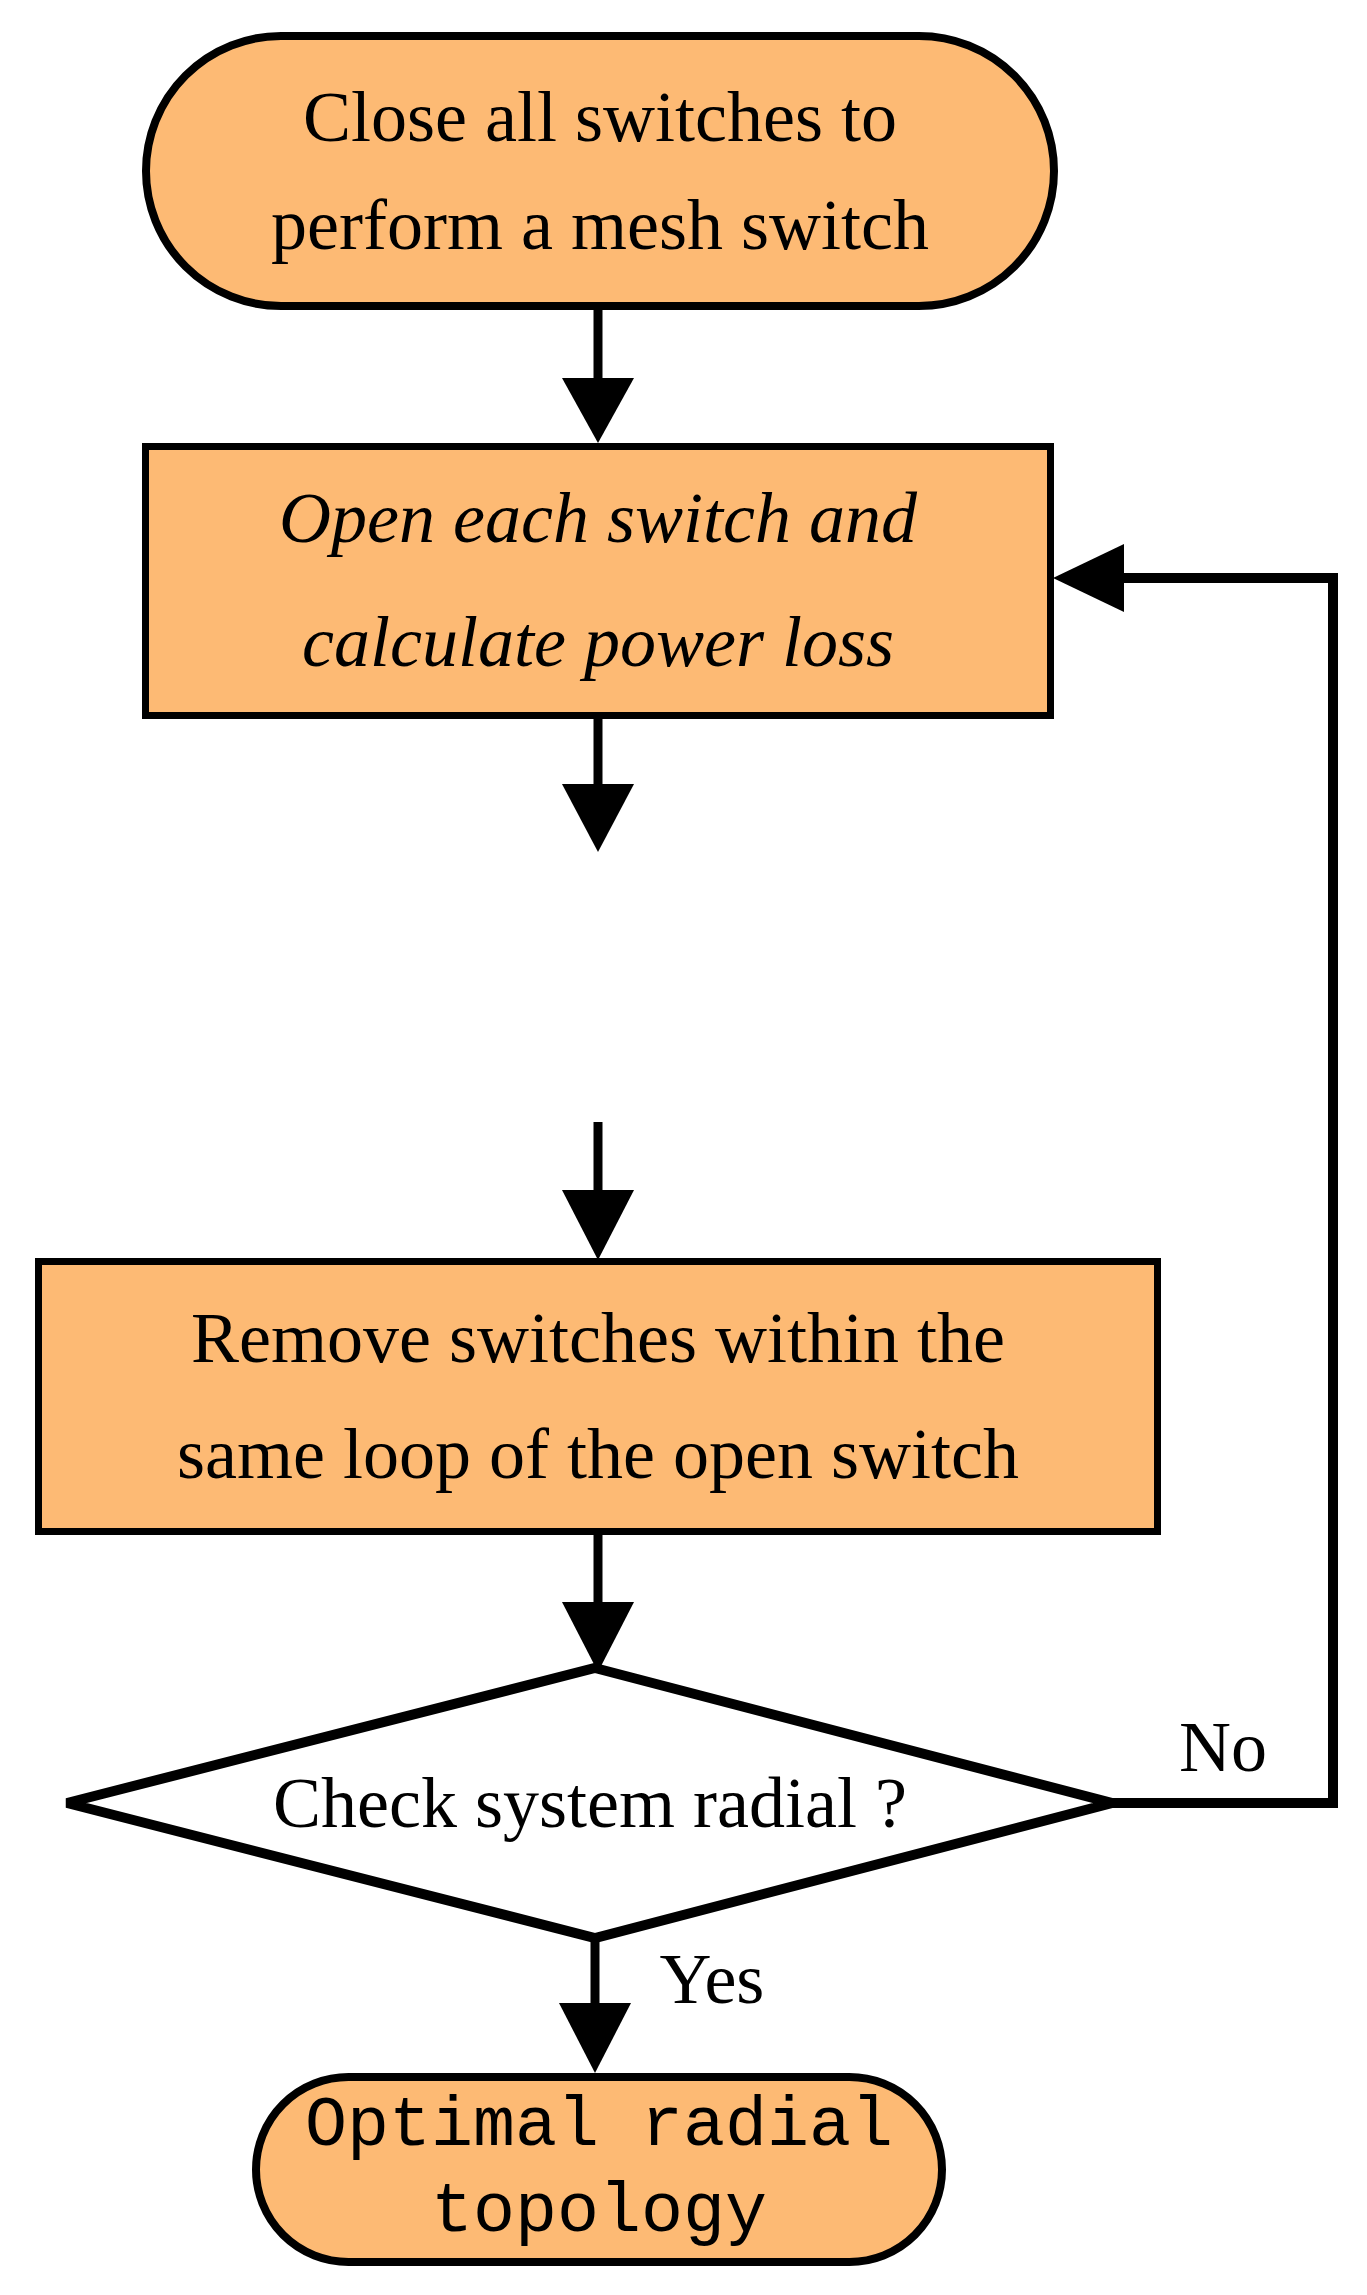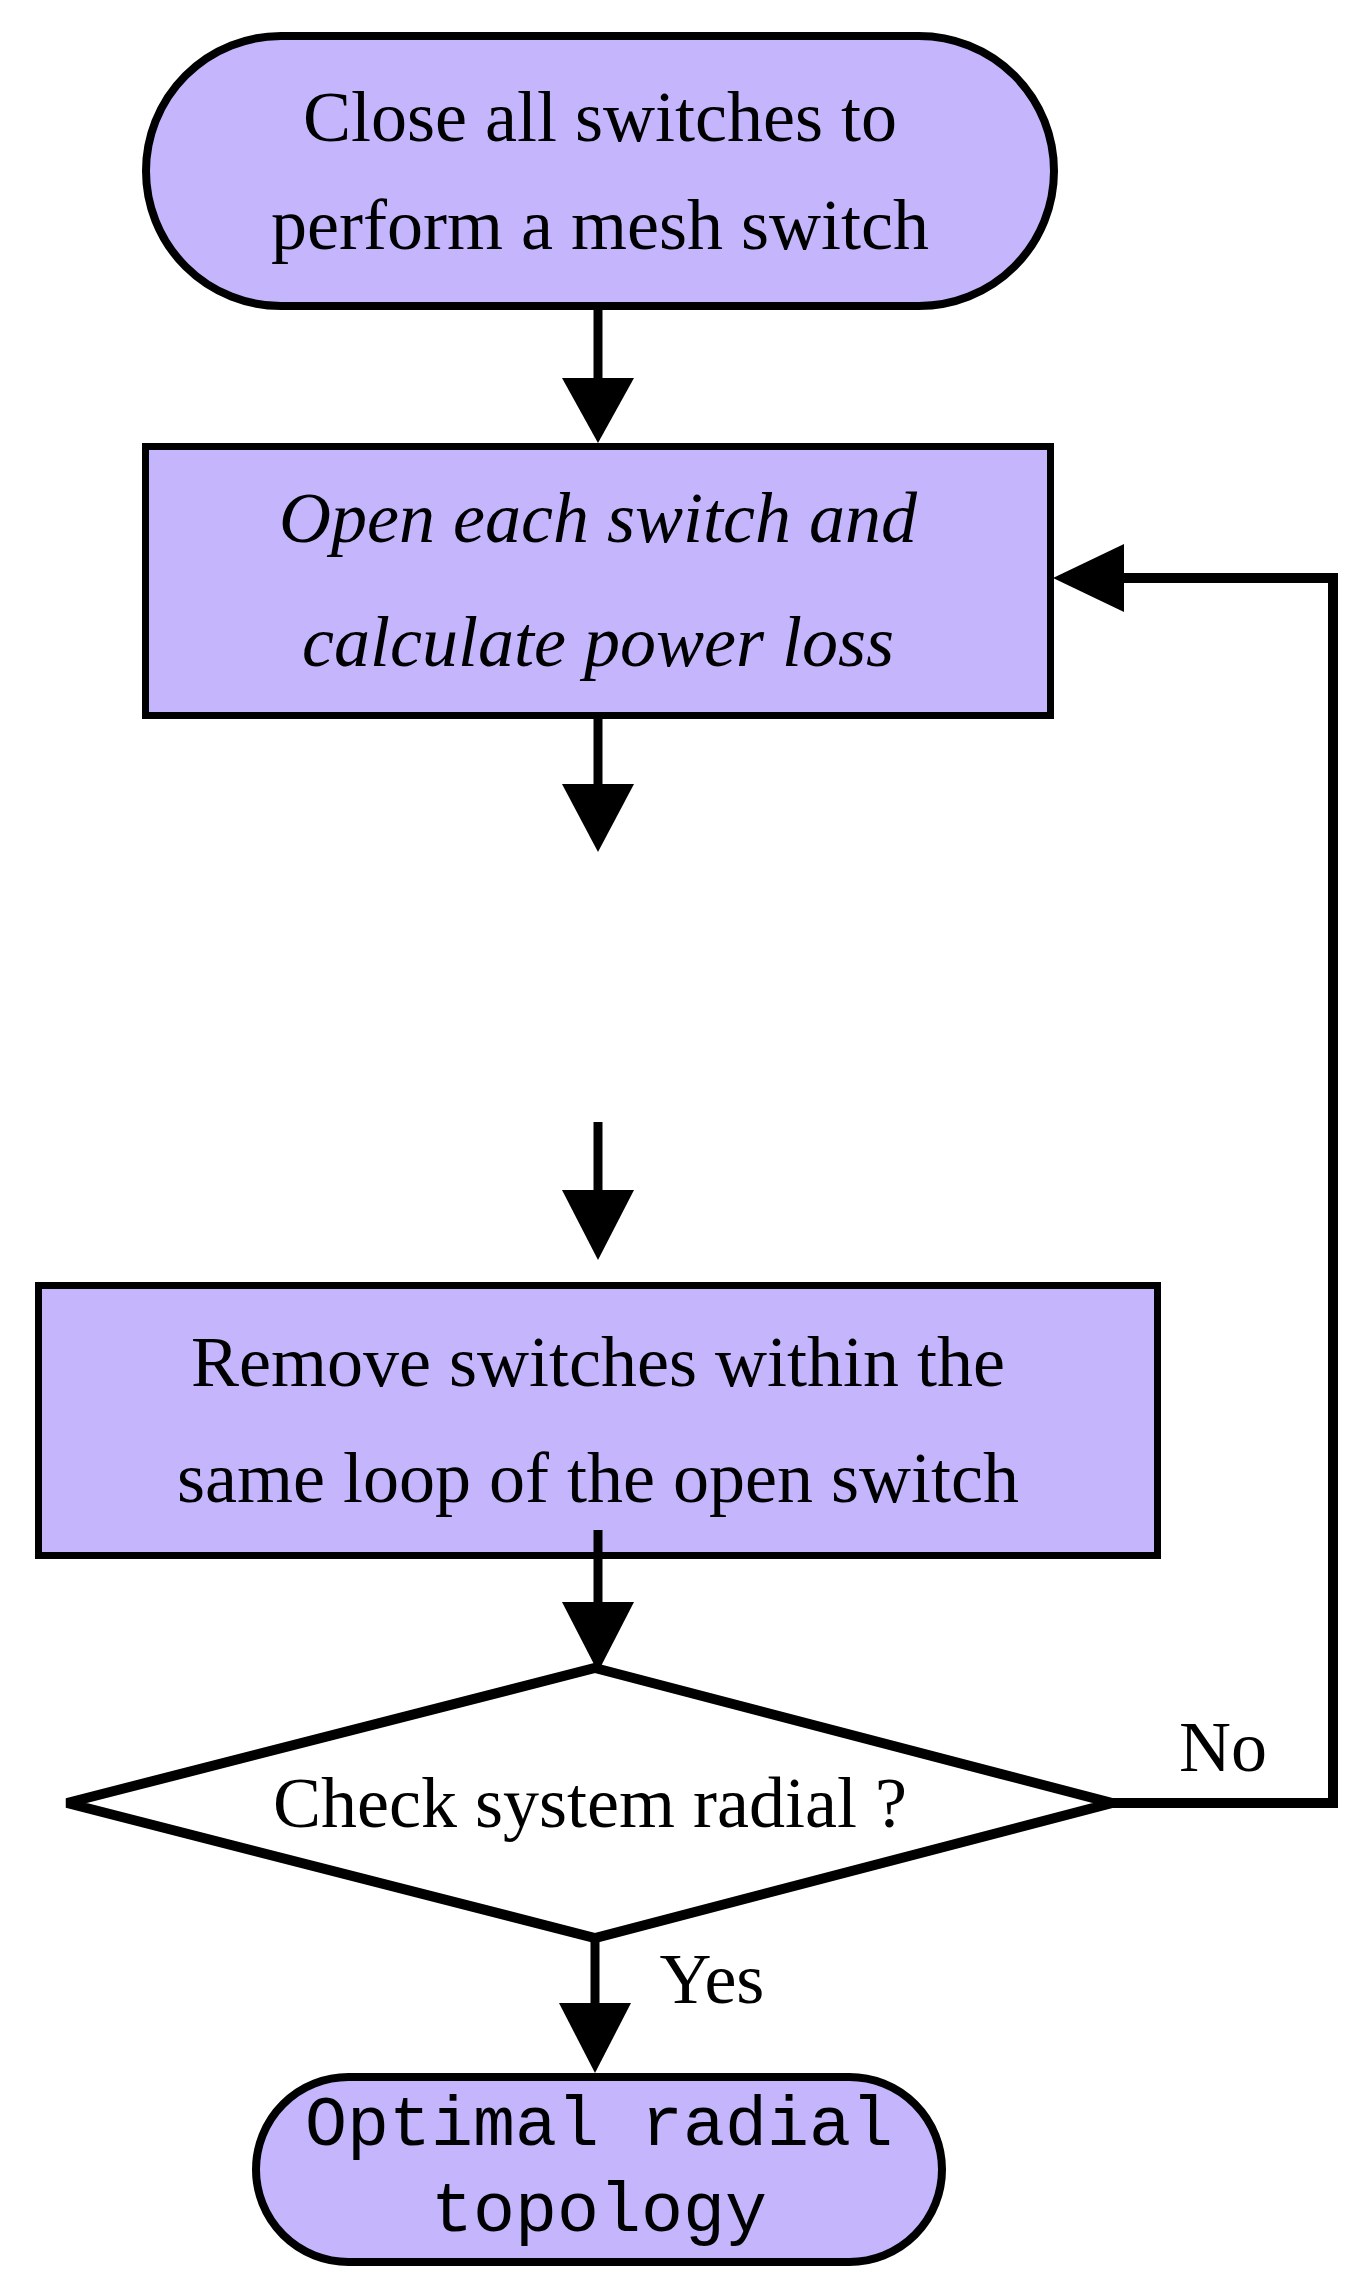--- a/index.html
+++ b/index.html
@@ -12,37 +12,37 @@
     width: 1367px;
     height: 2295px;
     background: #ffffff;
     font-family: "Liberation Serif", "DejaVu Serif", serif;
     color: #000000;
     overflow: hidden;
   }
   .node {
     position: absolute;
     box-sizing: border-box;
-    background: #c4b5fd;
+    background: #fdba74;
     border: 7px solid #000000;
     display: flex;
     flex-direction: column;
     align-items: center;
     justify-content: center;
     text-align: center;
     font-size: 72px;
     line-height: 1.5;
     z-index: 1;
   }
   .terminator { border-radius: 999px / 150px; }
 
   #node-start      { left: 142px; top: 32px;   width: 916px; height: 278px; border-width: 8px; border-radius: 150px; }
   #node-open       { left: 142px; top: 443px;  width: 912px; height: 276px; line-height: 1.72; font-style: italic; }
   #node-find       { left: 35px;  top: 850px;  width: 1126px; height: 277px; line-height: 1.6; }
-  #node-remove     { left: 35px;  top: 1258px; width: 1126px; height: 277px; line-height: 1.6; margin-top: 24px; }
+  #node-remove     { left: 35px;  top: 1258px; width: 1126px; height: 277px; line-height: 1.6; }
   #node-end        { left: 252px; top: 2073px; width: 694px; height: 193px; border-width: 8px; border-radius: 97px; font-size: 70px; line-height: 1.22; font-family: Liberation Mono, monospace; }
 
   .decision-label {
     position: absolute;
     left: 67px;
     top: 1757px;
     width: 1046px;
     height: 92px;
     display: flex;
     align-items: center;

